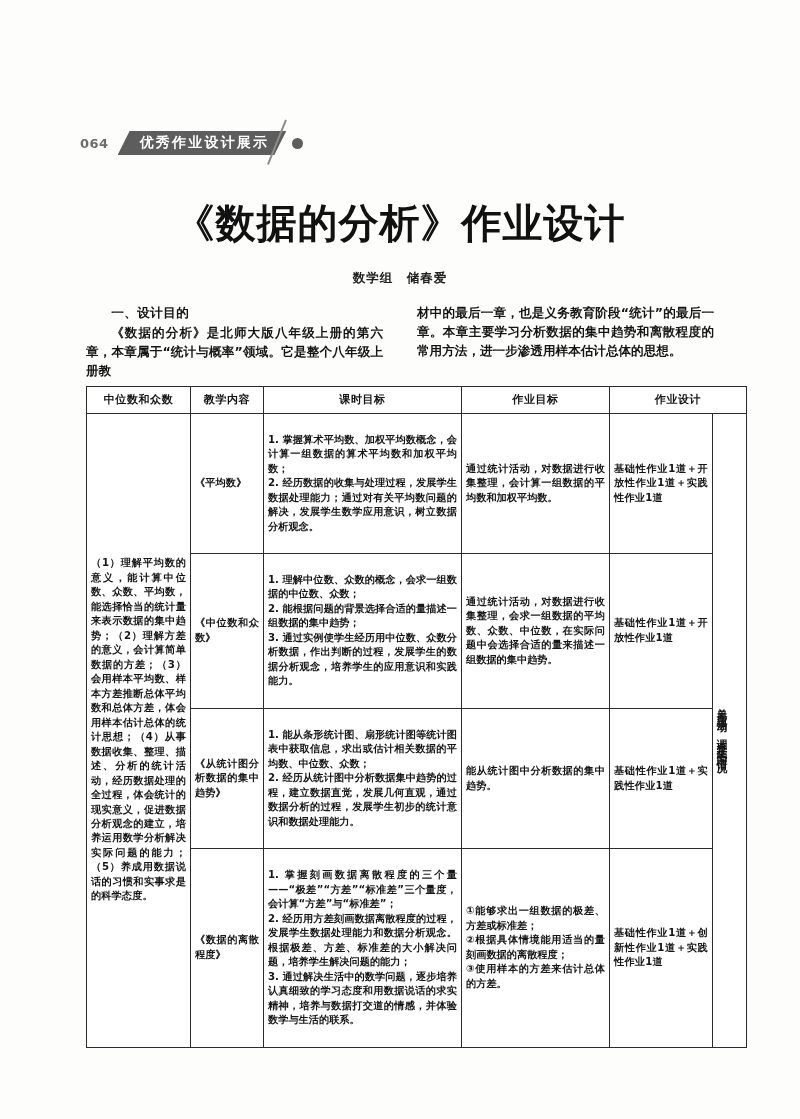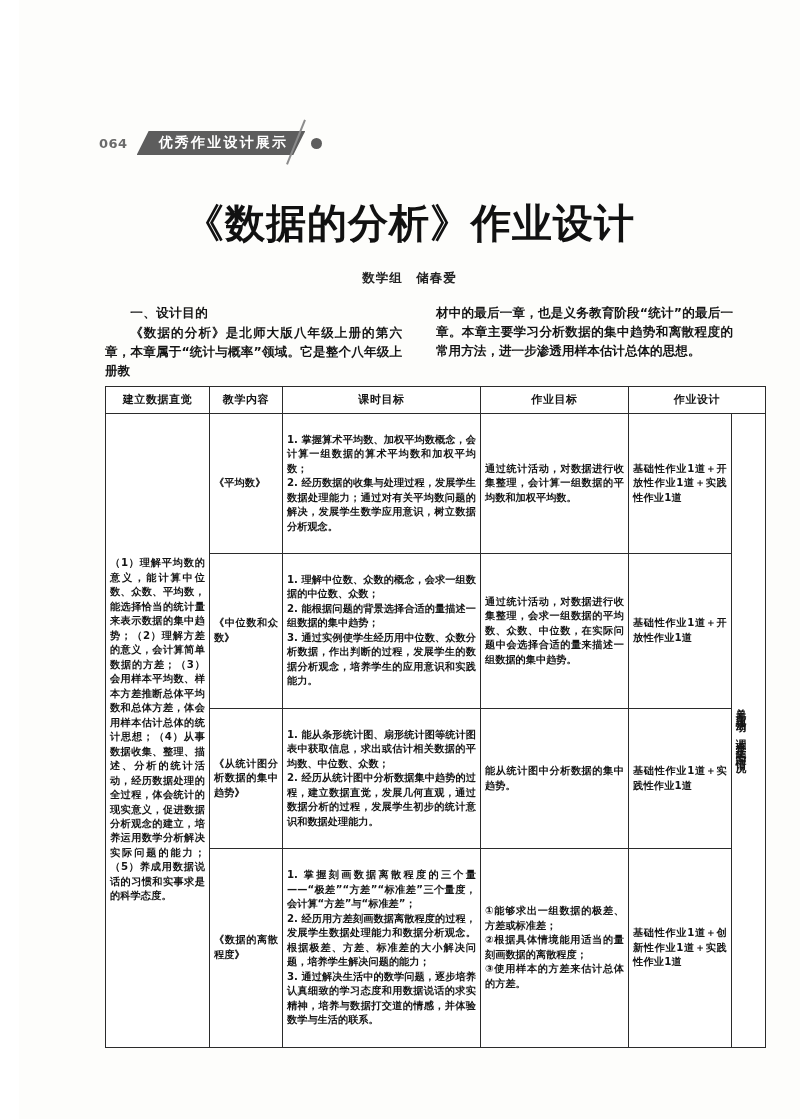--- a/index.html
+++ b/index.html
@@ -12,21 +12,20 @@
     height: 1119px;
     font-family: "DejaVu Sans", sans-serif;
     color: #1a1a1a;
     position: relative;
     overflow: hidden;
   }
   .page {
     position: absolute;
     inset: 0;
     background: #6d28d9;
-    margin-left: 19px;
   }
   .page-inner {
     position: absolute;
     left: 0; top: 0; right: 0; bottom: 0;
     background: #fdfdfb;
   }
 
   
   .runhead {
     position: absolute;
@@ -227,21 +226,21 @@
       <colgroup>
         <col class="c1">
             <col class="c2">
             <col class="c3">
             <col class="c4">
             <col class="c5">
             <col class="c6">
       </colgroup>
       <thead>
         <tr>
-          <th>建立数据直觉</th>
+          <th>中位数和众数</th>
           <th>教学内容</th>
           <th>课时目标</th>
           <th>作业目标</th>
           <th colspan="2">作业设计</th>
         </tr>
       </thead>
       <tbody>
             <tr>
               <td class="unit-goals" rowspan="4">
                 <p>（1）理解平均数的意义，能计算中位数、众数、平均数，能选择恰当的统计量来表示数据的集中趋势；（2）理解方差的意义，会计算简单数据的方差；（3）会用样本平均数、样本方差推断总体平均数和总体方差，体会用样本估计总体的统计思想；（4）从事数据收集、整理、描述、分析的统计活动，经历数据处理的全过程，体会统计的现实意义，促进数据分析观念的建立，培养运用数学分析解决实际问题的能力；（5）养成用数据说话的习惯和实事求是的科学态度。</p>

